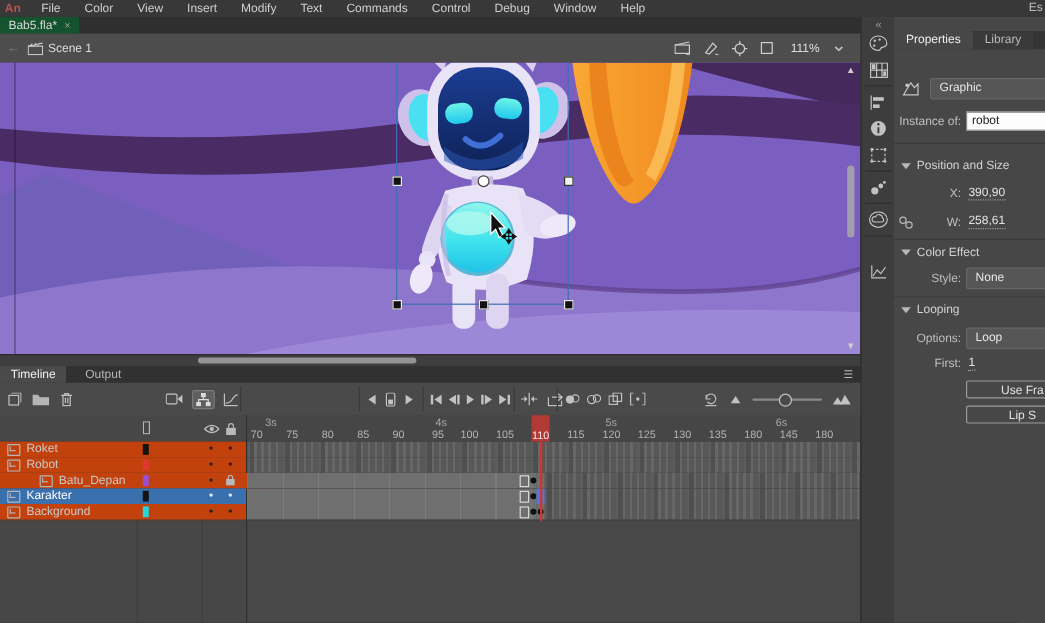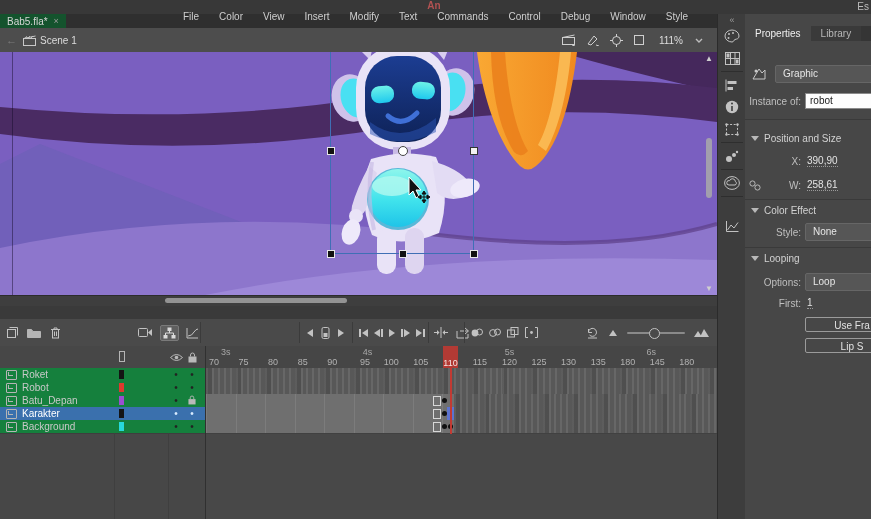--- a/index.html
+++ b/index.html
@@ -1,20 +1,20 @@
 <!DOCTYPE html>
 <html><head>
 <meta charset="utf-8">
 <style>
   html,body{margin:0;padding:0;background:#262626;}
   #app{position:relative;width:871px;height:519px;overflow:hidden;background:#3a3a3a;
        font-family:"Liberation Sans",sans-serif;font-size:10px;color:#c8c8c8;user-select:none;}
   
   #menubar{position:absolute;top:0;left:0;width:871px;height:14px;background:#383838;
-           display:flex;align-items:center;z-index:30;flex-direction:column;}
+           display:flex;align-items:center;z-index:30;}
   #logo{color:#b25252;font-weight:bold;font-size:10px;padding:0 7px 0 4px;}
   .mitem{padding:0 10px;color:#cfcfcf;}
   #workspace{position:absolute;right:2px;top:1px;color:#bdbdbd;}
   
   #doc-tabbar{position:absolute;top:14px;left:0;width:717px;height:14px;background:#2f2f2f;}
   .doc-tab{position:absolute;left:0;top:0;height:14px;background:#14532d;color:#d6d6d6;
            display:flex;align-items:center;padding:0 7px;gap:6px;}
   .doc-tab .close{color:#9a9a9a;font-size:9px;}
   #edit-bar{position:absolute;top:28px;left:0;width:717px;height:24px;background:#4d4d4d;
             display:flex;align-items:center;z-index:5;}
@@ -51,21 +51,21 @@
   .vbar{width:2px;height:8px;background:#c2c2c2;}
   .combo{display:flex;align-items:center;gap:1px;}
   .hl-box{background:#5f5f5f;border:1px solid #7a7a7a;border-radius:2px;padding:1px 2px;}
   .slider-line{width:58px;height:2px;background:#8a8a8a;border-radius:1px;position:relative;}
   .slider-knob{position:absolute;left:22px;top:-4px;width:9px;height:9px;border-radius:50%;background:#4a4a4a;border:1.5px solid #c2c2c2;}
   #tl-main{position:absolute;top:346px;left:0;width:717px;bottom:0;background:#484848;}
   #name-col{position:absolute;left:0;top:0;bottom:0;width:205px;background:#474747;border-right:1px solid #303030;}
   #name-head{position:absolute;left:0;top:0;width:205px;height:22px;border-bottom:1px solid #383838;}
   .col-line{position:absolute;top:87px;bottom:0;width:1px;background:#3f3f3f;}
   .lrow{position:absolute;left:0;width:205px;height:13px;display:flex;align-items:center;
-        border-bottom:1px solid #3e3e3e;background:#15803d;color:#c9c9c9;}
+        border-bottom:1px solid #3e3e3e;background:#c2410c;color:#c9c9c9;}
   .lrow.selected{background:#3a70ad;color:#fff;}
   .licon{width:9px;height:8px;border:1px solid #b5b5b5;border-radius:1px;margin:0 5px 0 6px;position:relative;}
   .licon::after{content:"";position:absolute;left:1px;top:1px;width:4px;height:3px;border-left:1px solid #b5b5b5;border-bottom:1px solid #b5b5b5;}
   .lname{font-size:10px;}
   .lswatch{position:absolute;left:119px;top:2px;width:5px;height:9px;}
   .ldot{position:absolute;top:1px;width:12px;text-align:center;color:#222;font-size:10px;line-height:11px;}
   .lrow.selected .ldot{color:#d9ecff;}
   .ldot.eye{left:170px;} .ldot.lock{left:186px;}
   #frames-col{position:absolute;left:206px;top:0;right:0;bottom:0;}
   #ruler{position:absolute;left:0;top:0;right:0;height:22px;background:#464646;border-bottom:1px solid #383838;}
@@ -118,21 +118,21 @@
         <span class="mitem">File</span>
         <span class="mitem">Color</span>
         <span class="mitem">View</span>
         <span class="mitem">Insert</span>
         <span class="mitem">Modify</span>
         <span class="mitem">Text</span>
         <span class="mitem">Commands</span>
         <span class="mitem">Control</span>
         <span class="mitem">Debug</span>
         <span class="mitem">Window</span>
-        <span class="mitem">Style</span>
+        <span class="mitem">Help</span>
       </span>
     <span id="workspace">Es</span>
   </div>
 
   <div id="doc-tabbar">
     <div class="doc-tab">
       <span>Bab5.fla*</span>
       <span class="close">×</span>
     </div>
   </div>
@@ -253,20 +253,25 @@
     <div id="vscroll">
       <span class="arrow" style="top:2px;">▲</span>
       <div class="thumb"></div>
       <span class="arrow" style="bottom:2px;">▼</span>
     </div>
   </div>
   <div id="hscroll">
     <div class="thumb"></div>
   </div>
 
+  <div id="tl-tabs">
+    <div class="tl-tab active" style="left:0;">Timeline</div>
+    <div class="tl-tab" style="left:62px;">Output</div>
+    <span id="tl-menu">☰</span>
+  </div>
 
   <div id="tl-toolbar">
     <div class="tb" style="left:5px;">
       <svg class="icon" width="13" height="12" viewBox="0 0 13 12">
         <rect x="2.5" y="2.5" width="8" height="8" fill="none" stroke="#c2c2c2"></rect>
           <path d="M4.5 0.5 h8 v8" fill="none" stroke="#c2c2c2"></path>
       </svg>
       <svg class="icon" width="14" height="11" viewBox="0 0 14 11">
         <path d="M0.5 2.5 h4 l1.5 2 h7.5 v6 h-13 Z" fill="#b5b5b5" stroke="#b5b5b5"></path>
       </svg>
@@ -398,21 +403,21 @@
             <span class="ldot eye">•</span>
             <span class="ldot lock">•</span>
           </div>
           <div class="lrow" style="top: 35px;">
             <span class="licon"></span>
             <span class="lname">Robot</span>
             <span class="lswatch" style="background: rgb(223, 57, 46);"></span>
             <span class="ldot eye">•</span>
             <span class="ldot lock">•</span>
           </div>
-          <div class="lrow" style="top: 48px;">
+          <div class="lrow" style="top: 48px; padding-left: 27px;">
             <span class="licon"></span>
             <span class="lname">Batu_Depan</span>
             <span class="lswatch" style="background: rgb(154, 79, 208);"></span>
             <span class="ldot eye">•</span>
             <span class="ldot lock"><svg width="8" height="10" viewBox="0 0 9 11">
                 <rect x="0.5" y="4.5" width="8" height="6" fill="#b9b9b9"></rect>
                 <path d="M2.5 4.5 V3 a2 2 0 0 1 4 0 V4.5" fill="none" stroke="#b9b9b9"></path>
               </svg></span>
           </div>
           <div class="lrow selected" style="top: 61px;">

